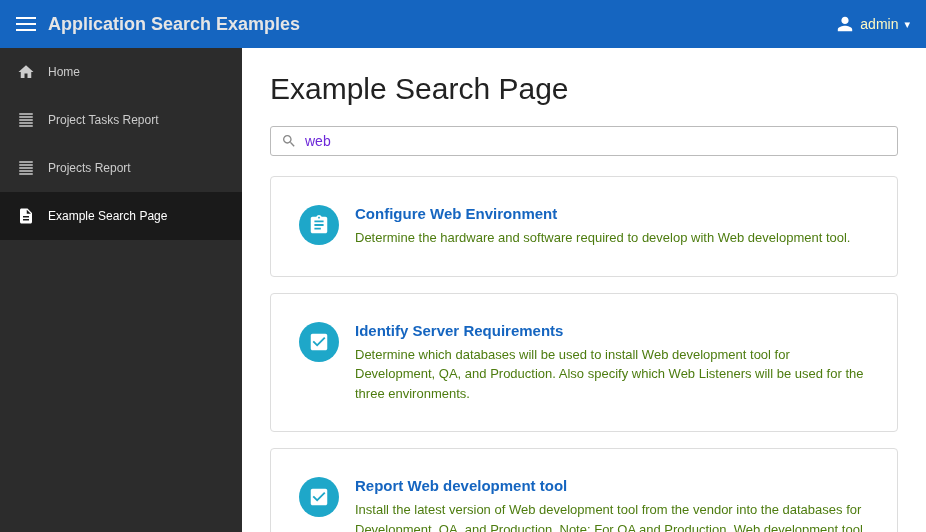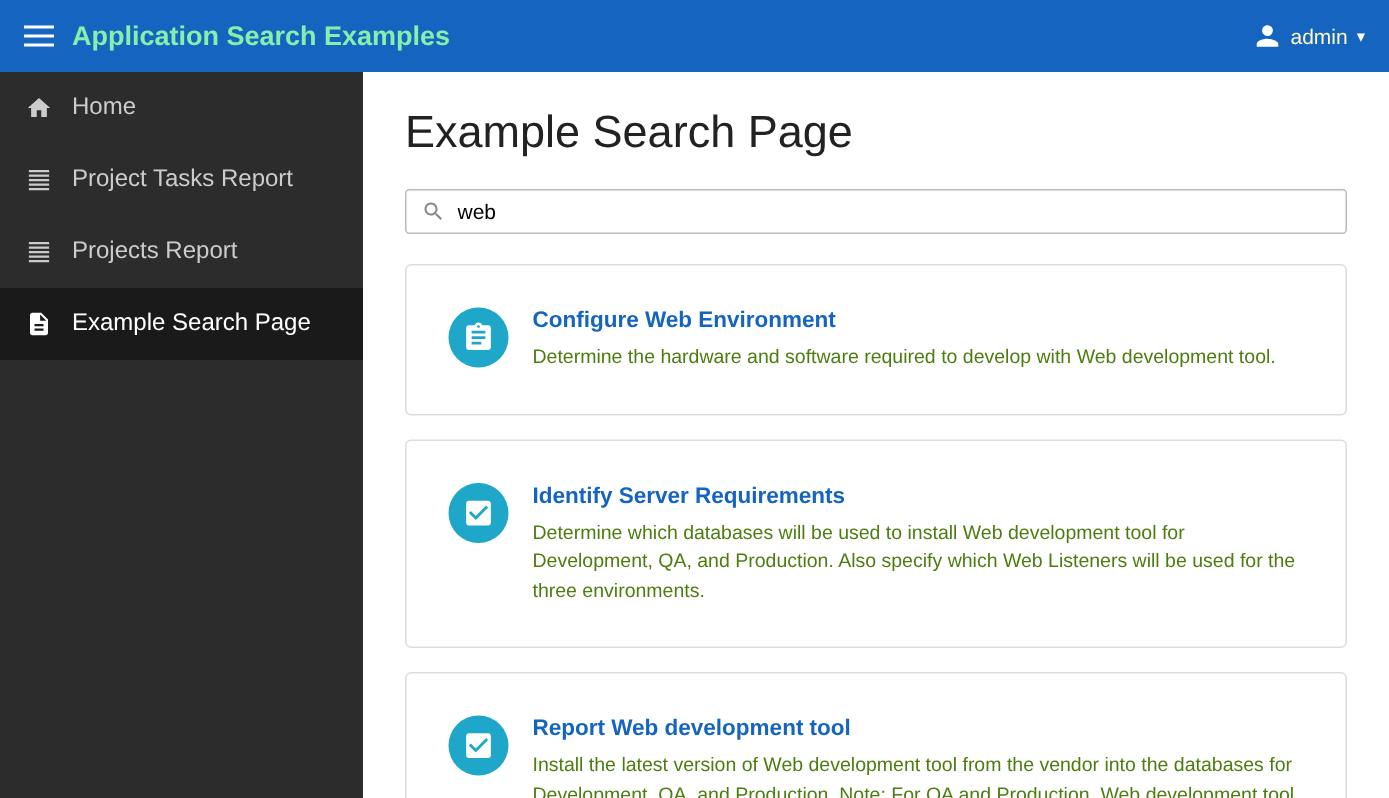--- a/index.html
+++ b/index.html
@@ -17,21 +17,21 @@
       flex-shrink: 0;
     }
     .header-left {
       display: flex;
       align-items: center;
       gap: 12px;
     }
     .header-title {
       font-size: 18px;
       font-weight: 600;
-      color: #86efac;
+      color: #e5e5e5;
       text-align: right;
     }
     .hamburger-icon {
       display: flex;
       flex-direction: column;
       gap: 4px;
       cursor: pointer;
     }
     .hamburger-icon span {
       display: block;
@@ -80,21 +80,21 @@
     }
     .sidebar-item .icon {
       width: 20px;
       height: 20px;
       display: flex;
       align-items: center;
       justify-content: center;
       flex-shrink: 0;
     }
     .sidebar-item .item-label {
-      font-size: 16px;
+      font-size: 12px;
     }
 
     
     .content {
       flex: 1;
       background: white;
       overflow-y: auto;
       padding: 24px 28px;
     }
     .page-title {
@@ -111,21 +111,21 @@
       border: 1px solid #bbb;
       border-radius: 3px;
       padding: 6px 10px;
       margin-bottom: 20px;
       max-width: 640px;
     }
     .search-box input {
       border: none;
       outline: none;
       font-size: 14px;
-      color: #000000;
+      color: #6d28d9;
       flex: 1;
       margin-left: 8px;
     }
 
     
     .result-item {
       display: flex;
       align-items: flex-start;
       gap: 16px;
       border: 1px solid #ddd;

